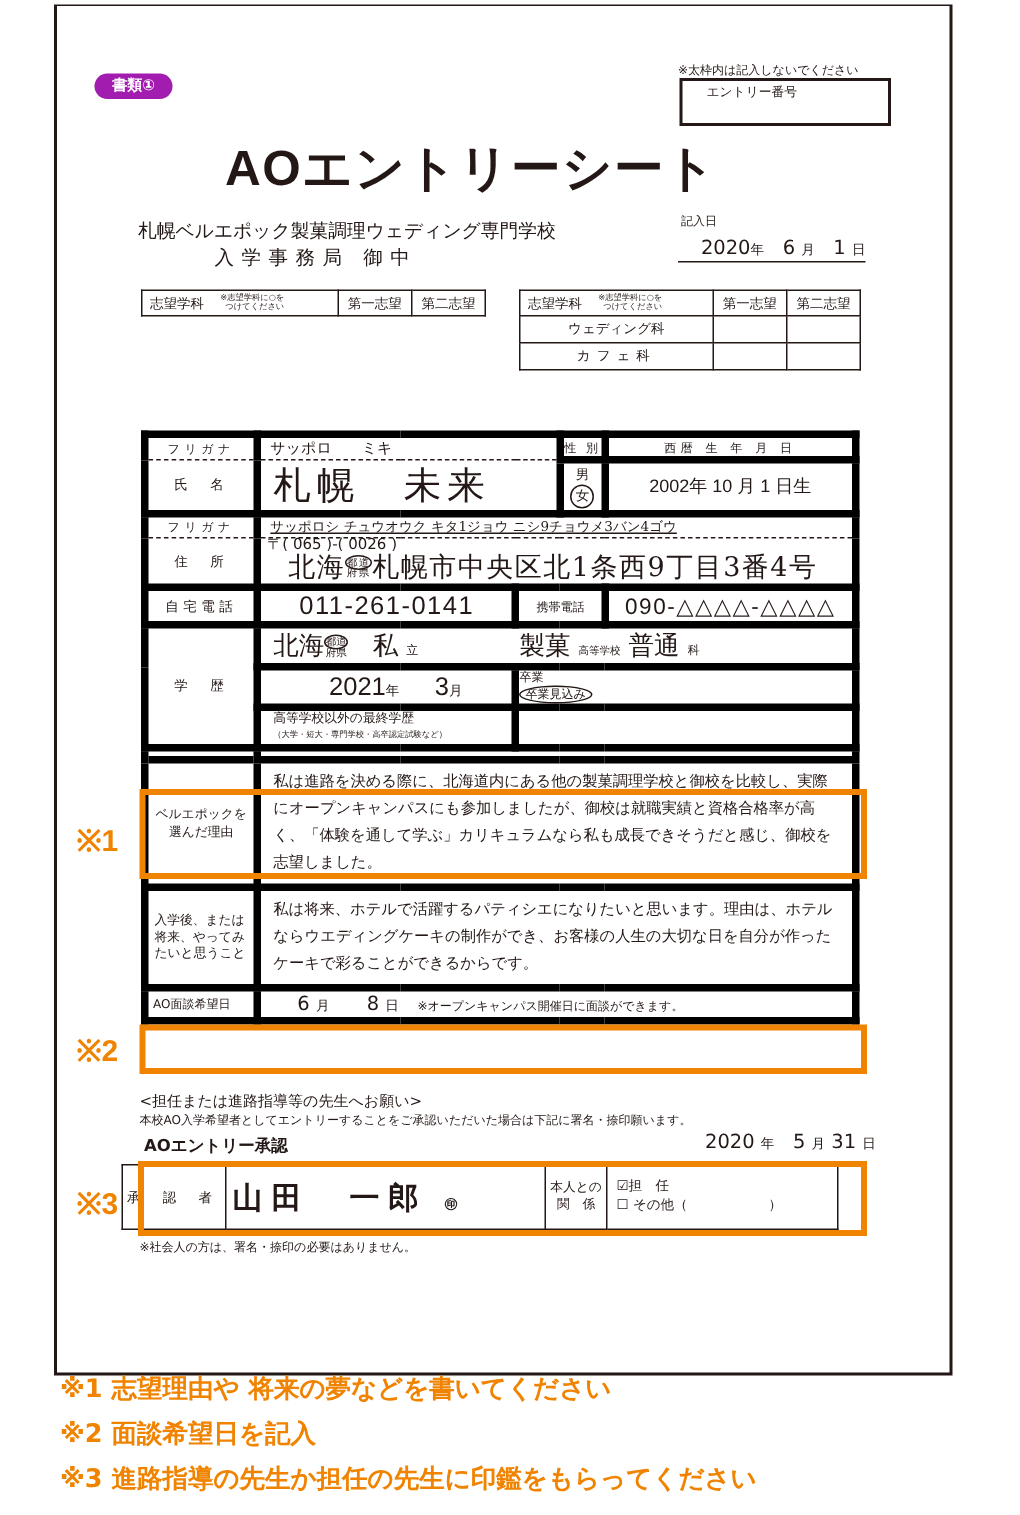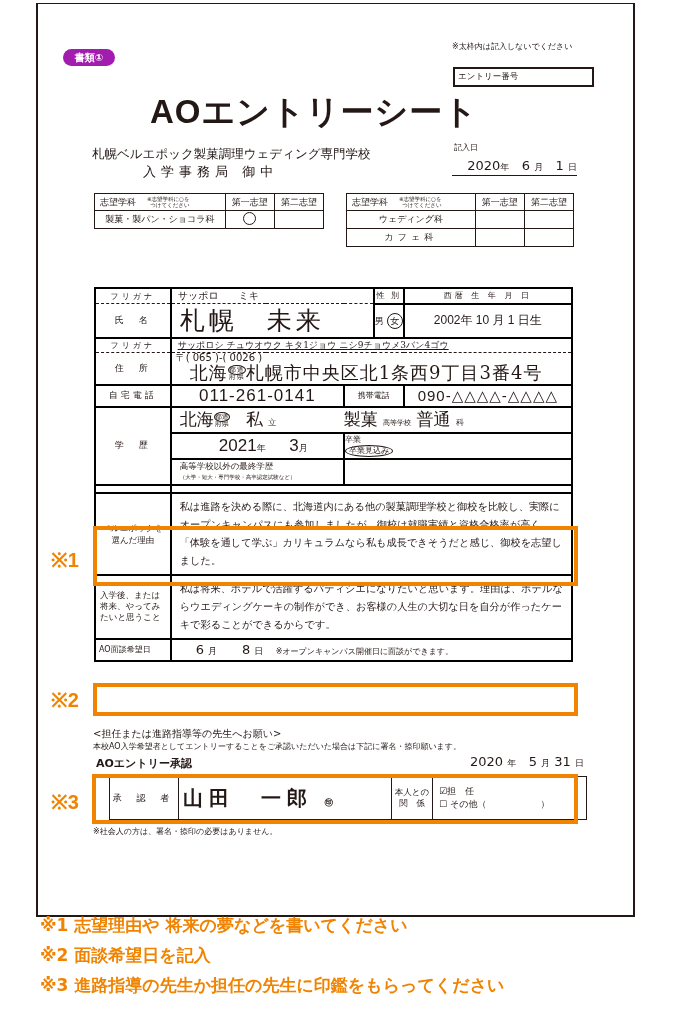--- a/index.html
+++ b/index.html
@@ -4,39 +4,39 @@
 <style>
   html, body { margin:0; padding:0; background:#ffffff; }
   body { width:680px; height:1010px; position:relative; overflow:hidden;
          font-family:"DejaVu Sans", sans-serif; color:#231815; }
   .abs { position:absolute; }
   .sheet { position:absolute; left:36px; top:3px; width:599px; height:914px;
            border:2px solid #231815; border-top-width:1px; box-sizing:border-box; background:#fff; }
   .badge { left:63px; top:49px; width:52px; height:17px; background:#a21caf; color:#fff;
            border-radius:9px; font-size:10px; font-weight:bold; line-height:17px; text-align:center; }
   .note-top { left:452px; top:41px; font-size:8px; }
-  .entry-box { left:453px; top:67px; width:141px; height:20px; border:2px solid #231815; box-sizing:border-box;
-               font-size:8.5px; padding:2px 3px; }
+  .entry-box { left:453px; top:52px; width:141px; height:32px; border:2px solid #231815; box-sizing:border-box;
+               font-size:8.5px; padding:2px 16px; }
   .title { left:150px; top:90px; font-size:33px; font-weight:bold; letter-spacing:1px; font-family:"Liberation Sans", sans-serif; }
   .school { left:92px; top:146px; font-size:12.5px; }
   .office { left:143px; top:163px; font-size:13px; letter-spacing:5px; }
   .kinyubi { left:454px; top:142px; font-size:8px; }
   .filldate { left:452px; top:158px; width:125px; border-bottom:1px solid #231815; font-size:13px; text-align:right; padding-bottom:1px; }
   .filldate small, .u small { font-size:9px; }
 
   table { border-collapse:collapse; position:absolute; }
   td { border:1px solid #231815; padding:0; vertical-align:middle; }
   .dept { font-size:9px; }
   .dept td { height:17px; text-align:center; }
   .dept .hd td { height:16px; }
   .tiny { font-size:5.5px; line-height:6px; display:inline-block; text-align:right; vertical-align:middle; }
   .circle { display:inline-block; width:11px; height:11px; border:1.3px solid #231815; border-radius:50%; }
 
   .main { left:94px; top:287px; width:479px; font-size:9px; }
-  .main td { border:2px solid #000000; }
+  .main td { border:5px solid #000000; }
   .lbl { text-align:center; letter-spacing:3px; font-size:9px; }
   .hand { font-family:"DejaVu Serif", serif; }
   .kana { font-size:10px; padding-left:6px; font-family:"DejaVu Serif", serif; }
   .big { font-size:25px; padding-left:8px; letter-spacing:4px; }
   .addr { font-size:18px; padding-left:18px; letter-spacing:1px; }
   .phone { font-size:17px; text-align:center; font-family:"Liberation Sans", sans-serif; letter-spacing:1px; }
   .smalllbl { font-size:8px; text-align:center; }
   .reason { font-size:10.2px; line-height:18px; padding:4px 8px; font-family:"DejaVu Serif", serif; }
   .orange-box { position:absolute; border:4px solid #f08300; box-sizing:border-box; pointer-events:none; }
   .mark { position:absolute; color:#f08300; font-weight:bold; font-size:20px; font-family:"Liberation Sans", sans-serif; }
@@ -72,25 +72,20 @@
 <table class="dept" style="left:94px; top:193px; width:230px;">
   <tbody>
       <tr class="hd">
     <td style="width:130px; text-align:left; padding-left:5px;">
       <span>志望学科</span>
       <span class="tiny" style="margin-left:8px;"><span>※志望学科に○を</span><br><span>つけてください</span></span>
     </td>
     <td style="width:50px;">第一志望</td>
     <td style="width:50px;">第二志望</td>
   </tr>
-  <tr>
-    <td>製菓・製パン・ショコラ科</td>
-    <td><span class="circle"></span></td>
-    <td></td>
-  </tr>
 </tbody>
   </table>
 
 <table class="dept" style="left:346px; top:193px; width:228px;">
   <tbody>
       <tr class="hd">
     <td style="width:128px; text-align:left; padding-left:5px;">
       <span>志望学科</span>
       <span class="tiny" style="margin-left:8px;"><span>※志望学科に○を</span><br><span>つけてください</span></span>
     </td>
@@ -206,21 +201,21 @@
 
 <div class="abs req-h">&lt;担任または進路指導等の先生へお願い&gt;</div>
 <div class="abs req-p">本校AO入学希望者としてエントリーすることをご承認いただいた場合は下記に署名・捺印願います。</div>
 <div class="abs appr-t">AOエントリー承認</div>
 <div class="abs appr-d">
   <span>2020</span> <small style="font-size:9px;">年</small>&nbsp;&nbsp;
   <span>5</span> <small style="font-size:9px;">月</small>
   <span>31</span> <small style="font-size:9px;">日</small>
 </div>
 
-<table style="left:109px; top:776px; width:478px; height:44px; font-size:9px;">
+<table style="left:81px; top:776px; width:478px; height:44px; font-size:9px;">
   <tbody>
       <tr>
     <td style="width:68px; text-align:center; letter-spacing:6px;">承 認 者</td>
     <td style="width:208px; padding-left:4px;font-weight:bold;">
       <span class="hand" style="font-size:20px; letter-spacing:6px;">山田　一郎</span>
       <span style="font-size:9px; margin-left:8px;">㊞</span>
     </td>
     <td style="width:40px; text-align:center; font-size:8.5px; line-height:11px;">
       <div>本人との</div>
           <div>関　係</div>

